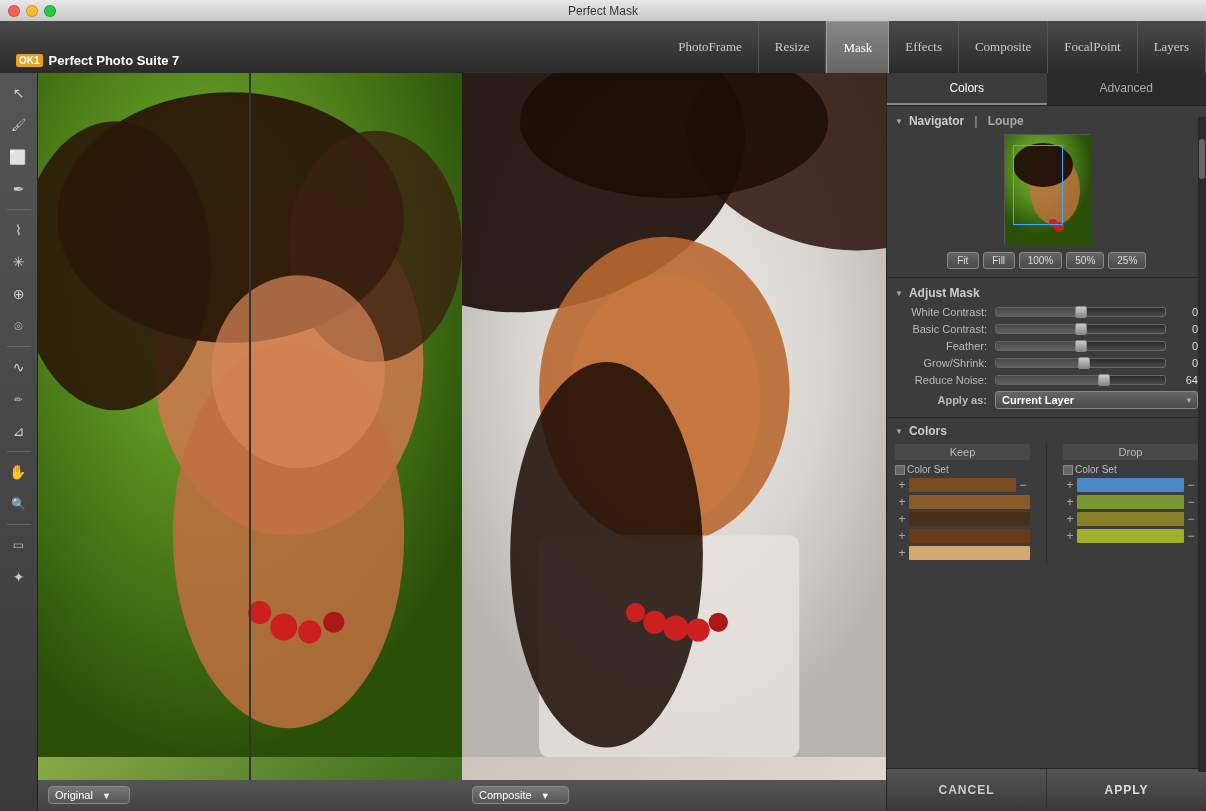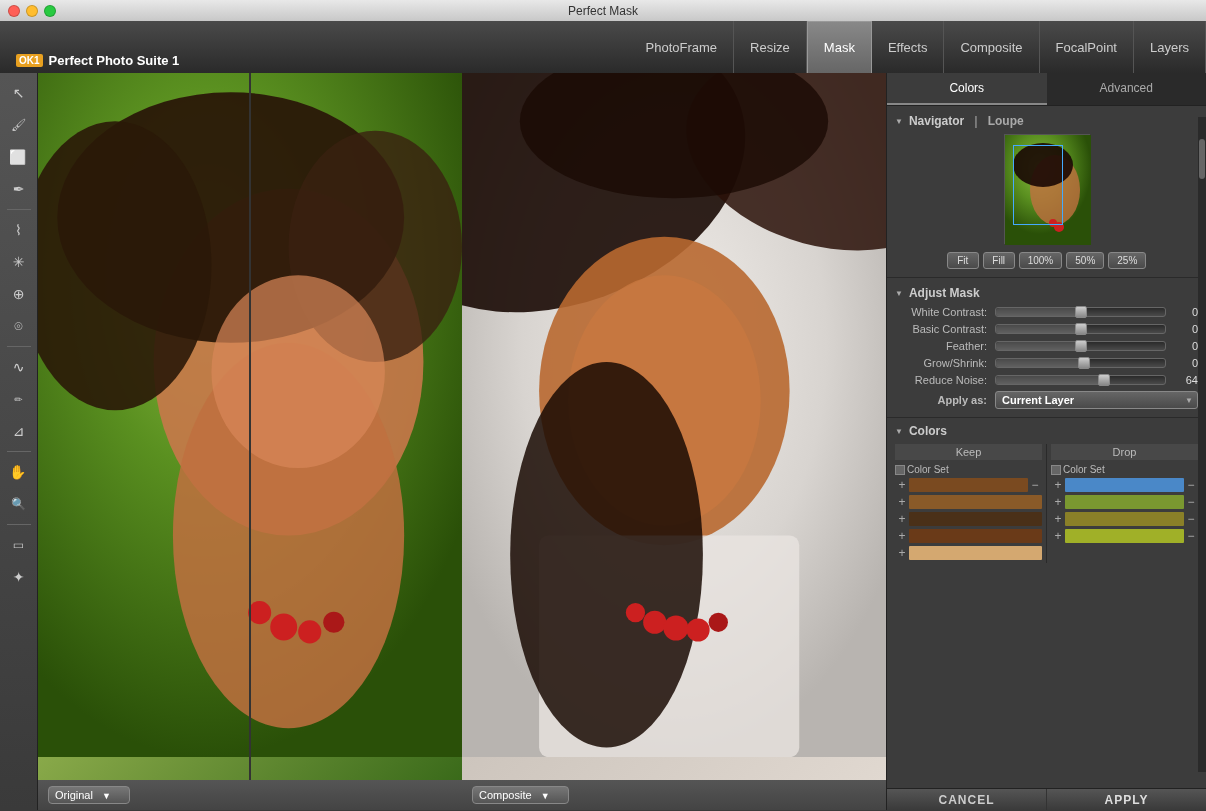--- a/index.html
+++ b/index.html
@@ -57,20 +57,21 @@
       font-size: 10px;
       font-weight: bold;
       padding: 1px 3px;
       border-radius: 2px;
     }
     #nav-tabs {
       display: flex;
       align-items: flex-start;
       margin-left: auto;
       height: 100%;
+      font-family: Liberation Serif, serif;
     }
     .nav-tab {
       padding: 0 16px;
       height: 100%;
       display: flex;
       align-items: center;
       font-size: 13px;
       color: #ccc;
       cursor: pointer;
       border-right: 1px solid #555;
@@ -377,21 +378,21 @@
     .color-row-btn {
       font-size: 12px;
       color: #aaa;
       cursor: pointer;
       width: 14px;
       text-align: center;
     }
 
     
     #bottom-buttons {
-      height: 22px;
+      height: 42px;
       background: linear-gradient(to bottom, #555, #3a3a3a);
       display: flex;
       border-top: 1px solid #222;
     }
     .bottom-btn {
       flex: 1;
       display: flex;
       align-items: center;
       justify-content: center;
       font-size: 12px;
@@ -421,21 +422,21 @@
     <div class="traffic-light tl-red"></div>
     <div class="traffic-light tl-yellow"></div>
     <div class="traffic-light tl-green"></div>
   </div>
   <span class="title">Perfect Mask</span>
 </div>
 
 <div id="appheader">
   <div id="app-logo">
     <span class="logo-badge">OK1</span>
-    <span>Perfect Photo Suite 1</span>
+    <span>Perfect Photo Suite 7</span>
   </div>
   <div id="nav-tabs">
     <div class="nav-tab">PhotoFrame</div>
     <div class="nav-tab">Resize</div>
     <div class="nav-tab active">Mask</div>
     <div class="nav-tab">Effects</div>
     <div class="nav-tab">Composite</div>
     <div class="nav-tab">FocalPoint</div>
     <div class="nav-tab">Layers</div>
   </div>
@@ -648,21 +649,21 @@
             <span class="dropdown-arrow">▼</span>
           </div>
         </div>
       </div>
 
       <div class="colors-section">
         <div class="colors-header">
           <span class="section-triangle">▼</span>
           <span>Colors</span>
         </div>
-        <div style="display:flex;gap:4px;">
+        <div style="display:flex;gap:16px;">
 
           <div style="flex:1;">
             <div style="text-align:center;font-size:11px;color:#bbb;margin-bottom:4px;background:#484848;padding:2px;">Keep</div>
 
             <div style="display:flex;align-items:center;margin-bottom:3px;gap:2px;">
               <span style="display:inline-block;width:10px;height:10px;background:#666;border:1px solid #888;flex-shrink:0;"></span>
               <span style="font-size:10px;color:#bbb;">Color Set</span>
             </div>
             <div class="color-row">
               <span class="color-row-btn">+</span>

